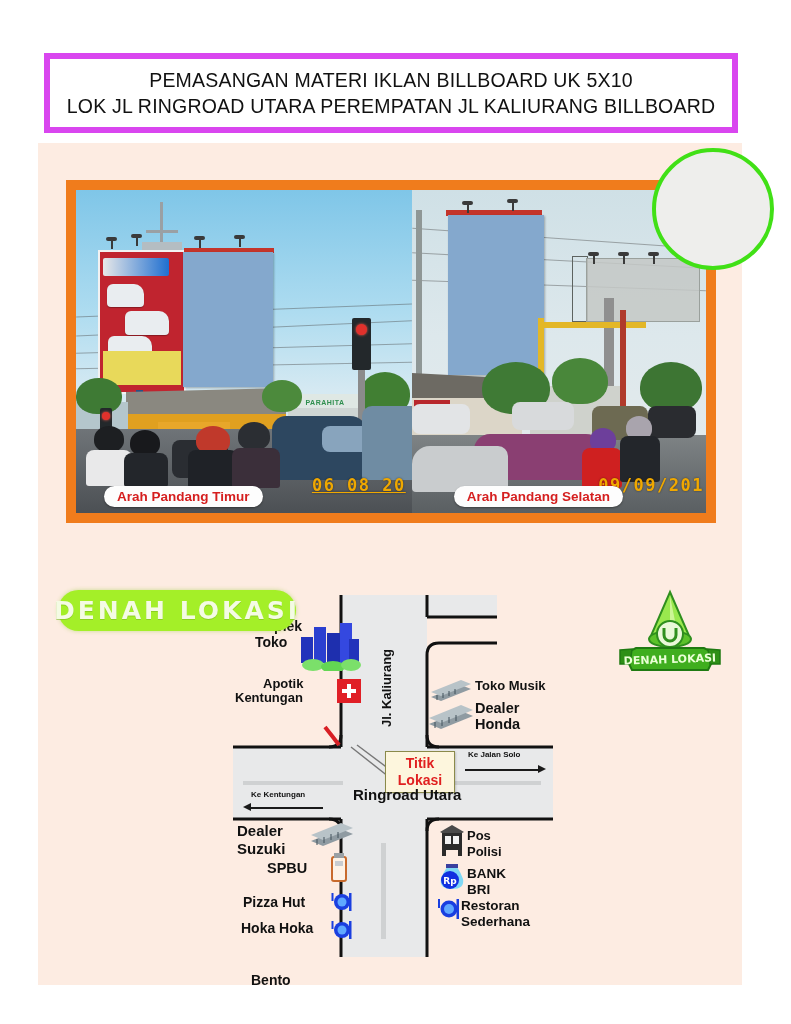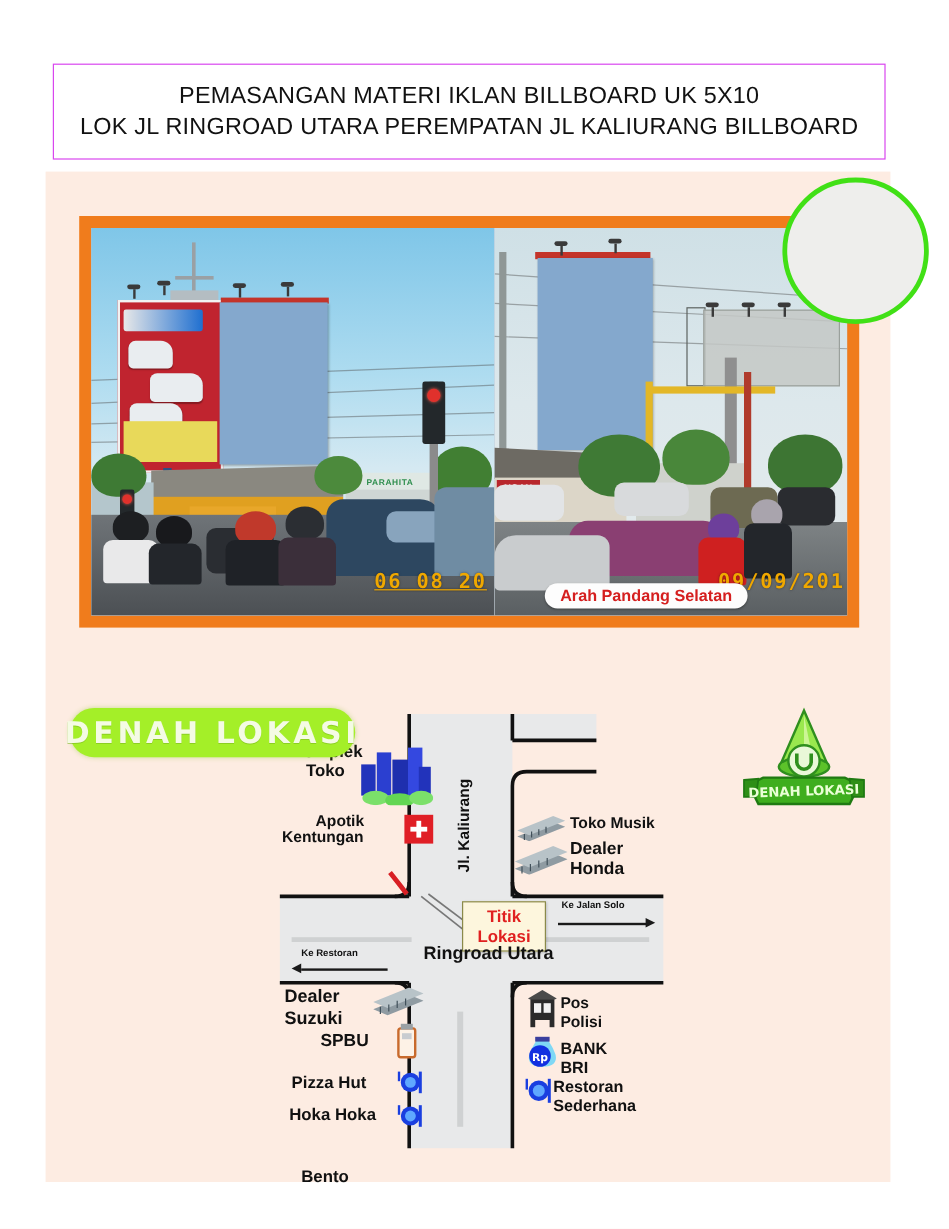--- a/index.html
+++ b/index.html
@@ -7,21 +7,21 @@
   body{
     width:791px;height:1024px;
     background:#ffffff;
     font-family:"Liberation Sans", sans-serif;
     overflow:hidden;
     position:relative;
   }
   
   .title-box{
     position:absolute;left:44px;top:53px;width:694px;height:80px;
-    border:1px solid #d946ef;background:#fff;box-sizing:border-box;
+    border:6px solid #d946ef;background:#fff;box-sizing:border-box;
     display:flex;flex-direction:column;align-items:center;justify-content:center;
   }
   .title-line{
     font-size:19.5px;letter-spacing:.2px;color:#111;
     line-height:26px;white-space:nowrap;font-weight:400;
   }
   
   .panel{
     position:absolute;left:38px;top:143px;width:704px;height:842px;
     background:#fdece2;
@@ -207,20 +207,21 @@
         <div class="helmet" style="left:18px;top:236px;width:30px;height:26px;background:#1d1f22;"></div>
         <div class="rider" style="left:10px;top:260px;width:46px;height:36px;background:#e9e9ea;"></div>
         <div class="helmet" style="left:54px;top:240px;width:30px;height:26px;background:#18191c;"></div>
         <div class="rider" style="left:48px;top:263px;width:44px;height:34px;background:#23262b;"></div>
         <div class="helmet" style="left:120px;top:236px;width:34px;height:28px;background:#c0392b;"></div>
         <div class="rider" style="left:112px;top:260px;width:50px;height:38px;background:#1f2227;"></div>
         <div class="helmet" style="left:162px;top:232px;width:32px;height:28px;background:#2b2e33;"></div>
         <div class="rider" style="left:156px;top:258px;width:48px;height:40px;background:#3b2f3a;"></div>
 
         <div class="stamp" style="right:6px;bottom:18px;text-decoration:underline;">06 08 20</div>
+        <div class="cap" style="left:28px;bottom:6px;">Arah Pandang Timur</div>
       </div>
 
       <div class="photo photo-right">
         <div class="sky hazy"></div>
 
         <div class="wire" style="left:0;top:48px;width:100%;transform:rotate(4deg);"></div>
         <div class="wire" style="left:0;top:70px;width:100%;transform:rotate(3deg);"></div>
         <div class="wire" style="left:0;top:95px;width:100%;transform:rotate(2deg);"></div>
 
         <div class="bb-top" style="left:34px;top:20px;width:96px;height:6px;"></div>
@@ -427,21 +428,21 @@
 
     <div class="titik" style="left:152px;top:156px;width:68px;height:40px;">
       <span>Titik</span>
       <span>Lokasi</span>
     </div>
 
     <div class="maplbl sm" style="left:235px;top:156px;">Ke Jalan Solo</div>
     <div class="arrow-line" style="left:232px;top:174px;width:74px;"></div>
     <div class="arrow-head r" style="left:305px;top:170px;"></div>
 
-    <div class="maplbl sm" style="left:18px;top:196px;">Ke Restoran</div>
+    <div class="maplbl sm" style="left:18px;top:196px;">Ke Kentungan</div>
     <div class="arrow-line" style="left:18px;top:212px;width:72px;"></div>
     <div class="arrow-head l" style="left:10px;top:208px;"></div>
 
     <div class="maplbl" style="left:120px;top:192px;font-size:15px;">Ringroad Utara</div>
 
     <div class="maplbl" style="left:4px;top:228px;font-size:15px;">Dealer</div>
     <div class="maplbl" style="left:4px;top:246px;font-size:15px;">Suzuki</div>
     <div class="maplbl" style="left:34px;top:266px;font-size:14.5px;">SPBU</div>
     <div class="maplbl" style="left:10px;top:300px;font-size:14px;">Pizza Hut</div>
     <div class="maplbl" style="left:8px;top:326px;font-size:14px;">Hoka Hoka</div>

